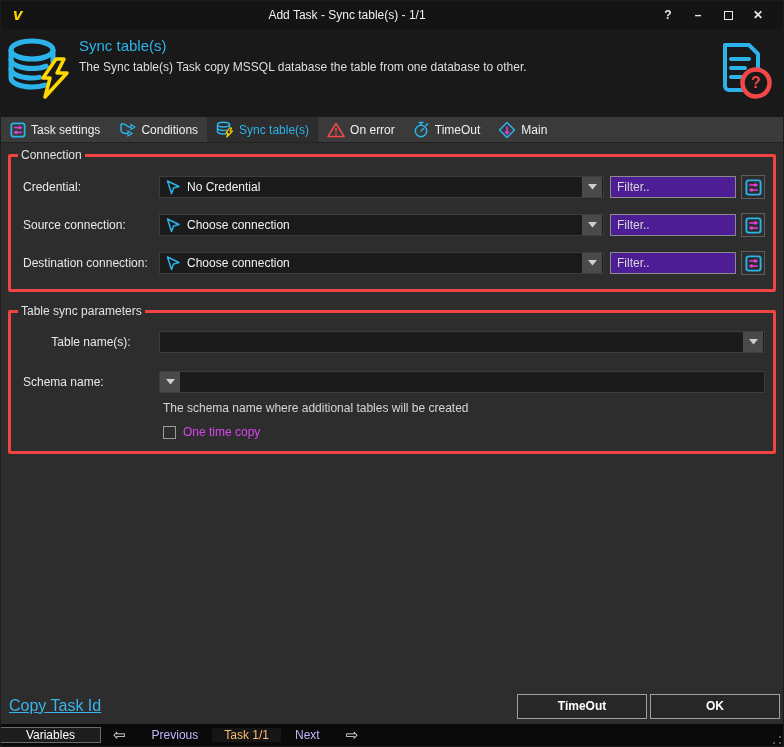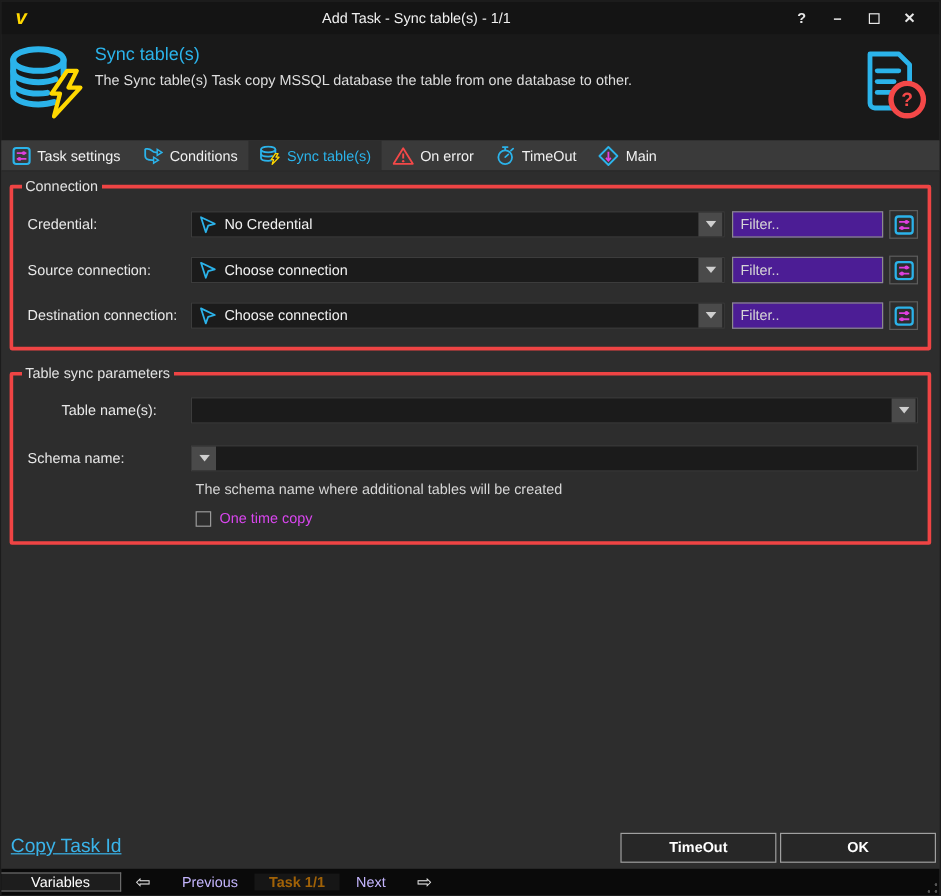--- a/index.html
+++ b/index.html
@@ -89,21 +89,21 @@
   #navbar {
     position:absolute; left:0; right:0; bottom:0; height:22px;
     background:#0a0a0a; display:flex; align-items:center; font-size:12px;
   }
   #nav-variables {
     width:100px; background:#1d1d1d; border:1px solid #6a6a6a; border-left:none;
     color:#fff; display:flex; align-items:center; justify-content:center; cursor:default;
   }
   .nav-arrow { color:#e8e8e8; font-size:15px; display:flex; align-items:center; padding:0 12px; cursor:default; }
   .nav-dim { color:#c4b5fd; display:flex; align-items:center; padding:0 14px; cursor:default; }
-  #nav-task { background:#161616; color:#a16207; display:flex; align-items:center; padding:0 12px; cursor:default;font-weight:bold; }
+  #nav-task { background:#161616; color:#fdba74; display:flex; align-items:center; padding:0 12px; cursor:default; }
   #grip { position:absolute; right:2px; bottom:2px; width:8px; height:8px;
     background:
       radial-gradient(circle at 7px 1px, #555 1px, transparent 1.4px),
       radial-gradient(circle at 7px 7px, #555 1px, transparent 1.4px),
       radial-gradient(circle at 1px 7px, #555 1px, transparent 1.4px); }
 </style>
 </head>
 <body>
 
 <div id="window">

